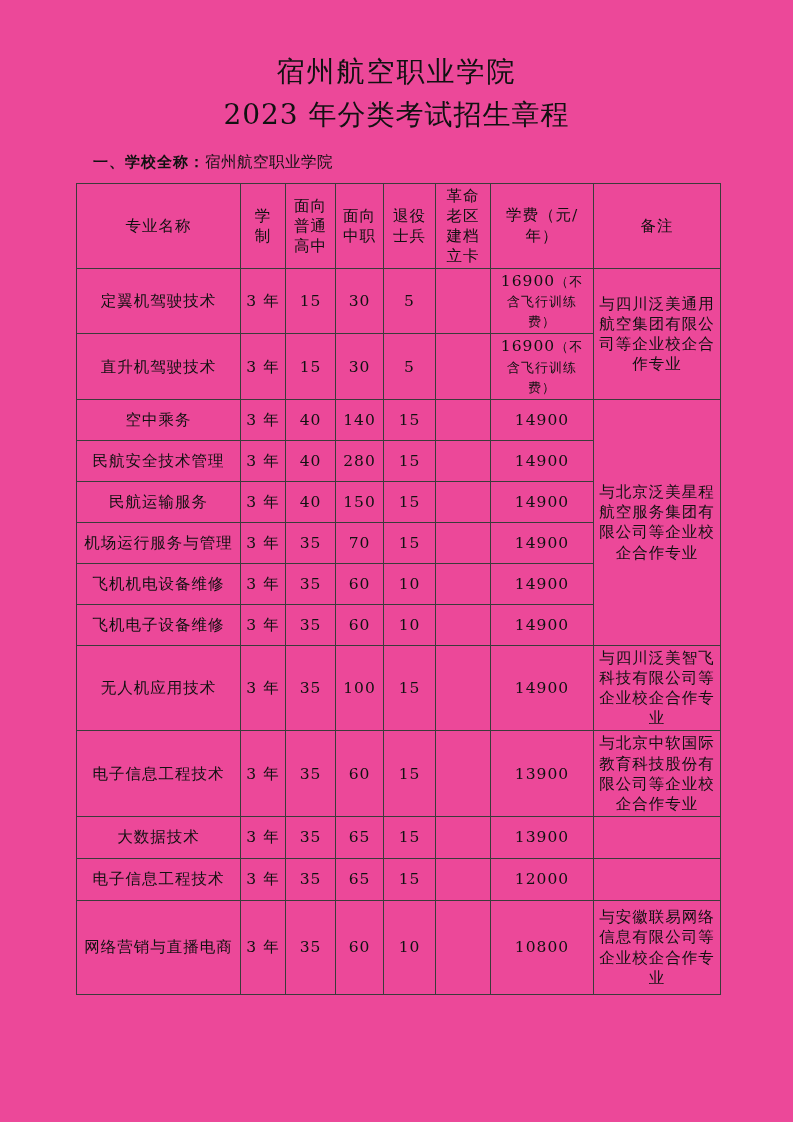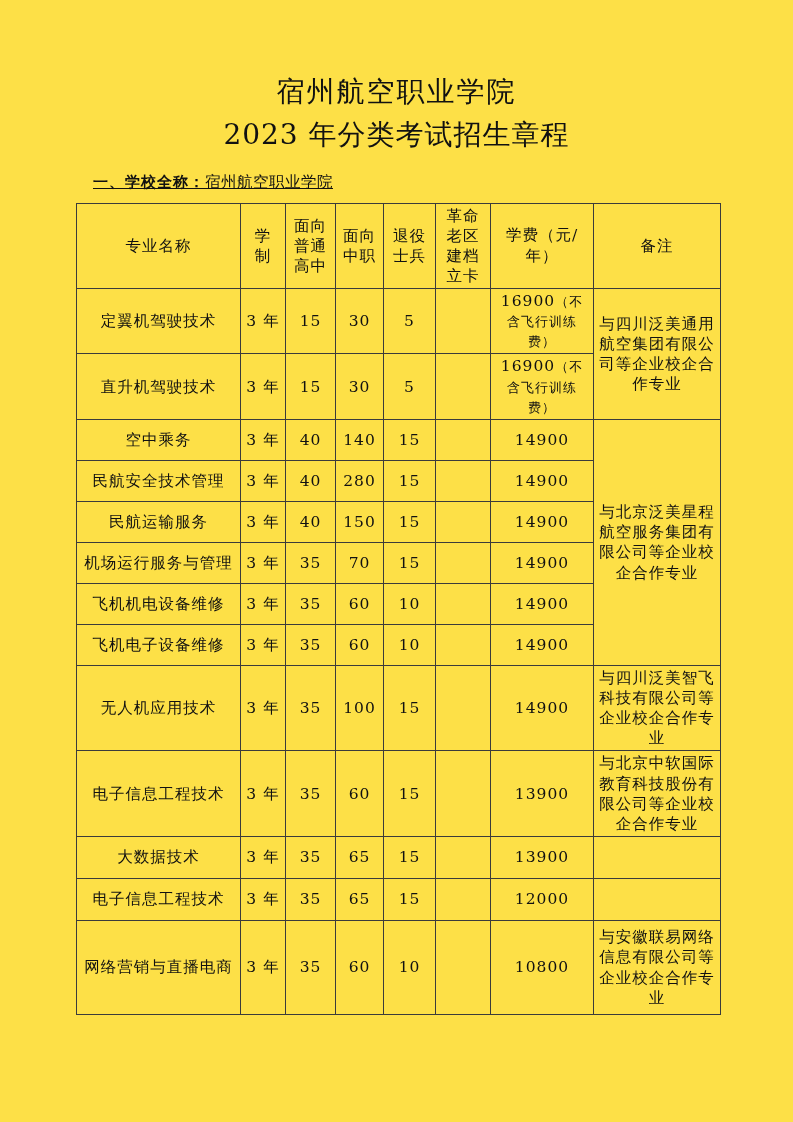--- a/index.html
+++ b/index.html
@@ -5,42 +5,42 @@
   html, body { margin: 0; padding: 0; background: #ffffff; }
   body {
     width: 793px; height: 1122px;
     font-family: "DejaVu Serif", "Liberation Serif", serif;
     color: #111;
     overflow: hidden;
   }
   .page {
     position: relative;
     width: 793px; height: 1122px;
-    background: #fde047;
+    background: #ec4899;
     box-sizing: border-box;
-    padding-top: 74px;
+    padding-top: 54px;
   }
   .doc-title {
     margin: 0;
     text-align: center;
     font-size: 28px;
     font-weight: 400;
     letter-spacing: 2px;
     line-height: 1.25;
   }
   .doc-subtitle {
     margin: 8px 0 17px 0;
     text-align: center;
     font-size: 28px;
     font-weight: 400;
     letter-spacing: 1px;
     line-height: 1.25;
   }
   .info-list { margin: 16px 0 0 93px; }
-  .info-item { font-size: 15.5px; line-height: 26.5px; letter-spacing: 0.5px; text-decoration: underline; }
+  .info-item { font-size: 15.5px; line-height: 26.5px; letter-spacing: 0.5px; }
   .info-label {
     font-family: "Liberation Sans", "DejaVu Sans", sans-serif;
     font-weight: 700;
     font-size: 15px;
     letter-spacing: 1px;
   }
   .info-value { font-size: 15.5px; }
 
   table.plan-table {
     border-collapse: collapse;

